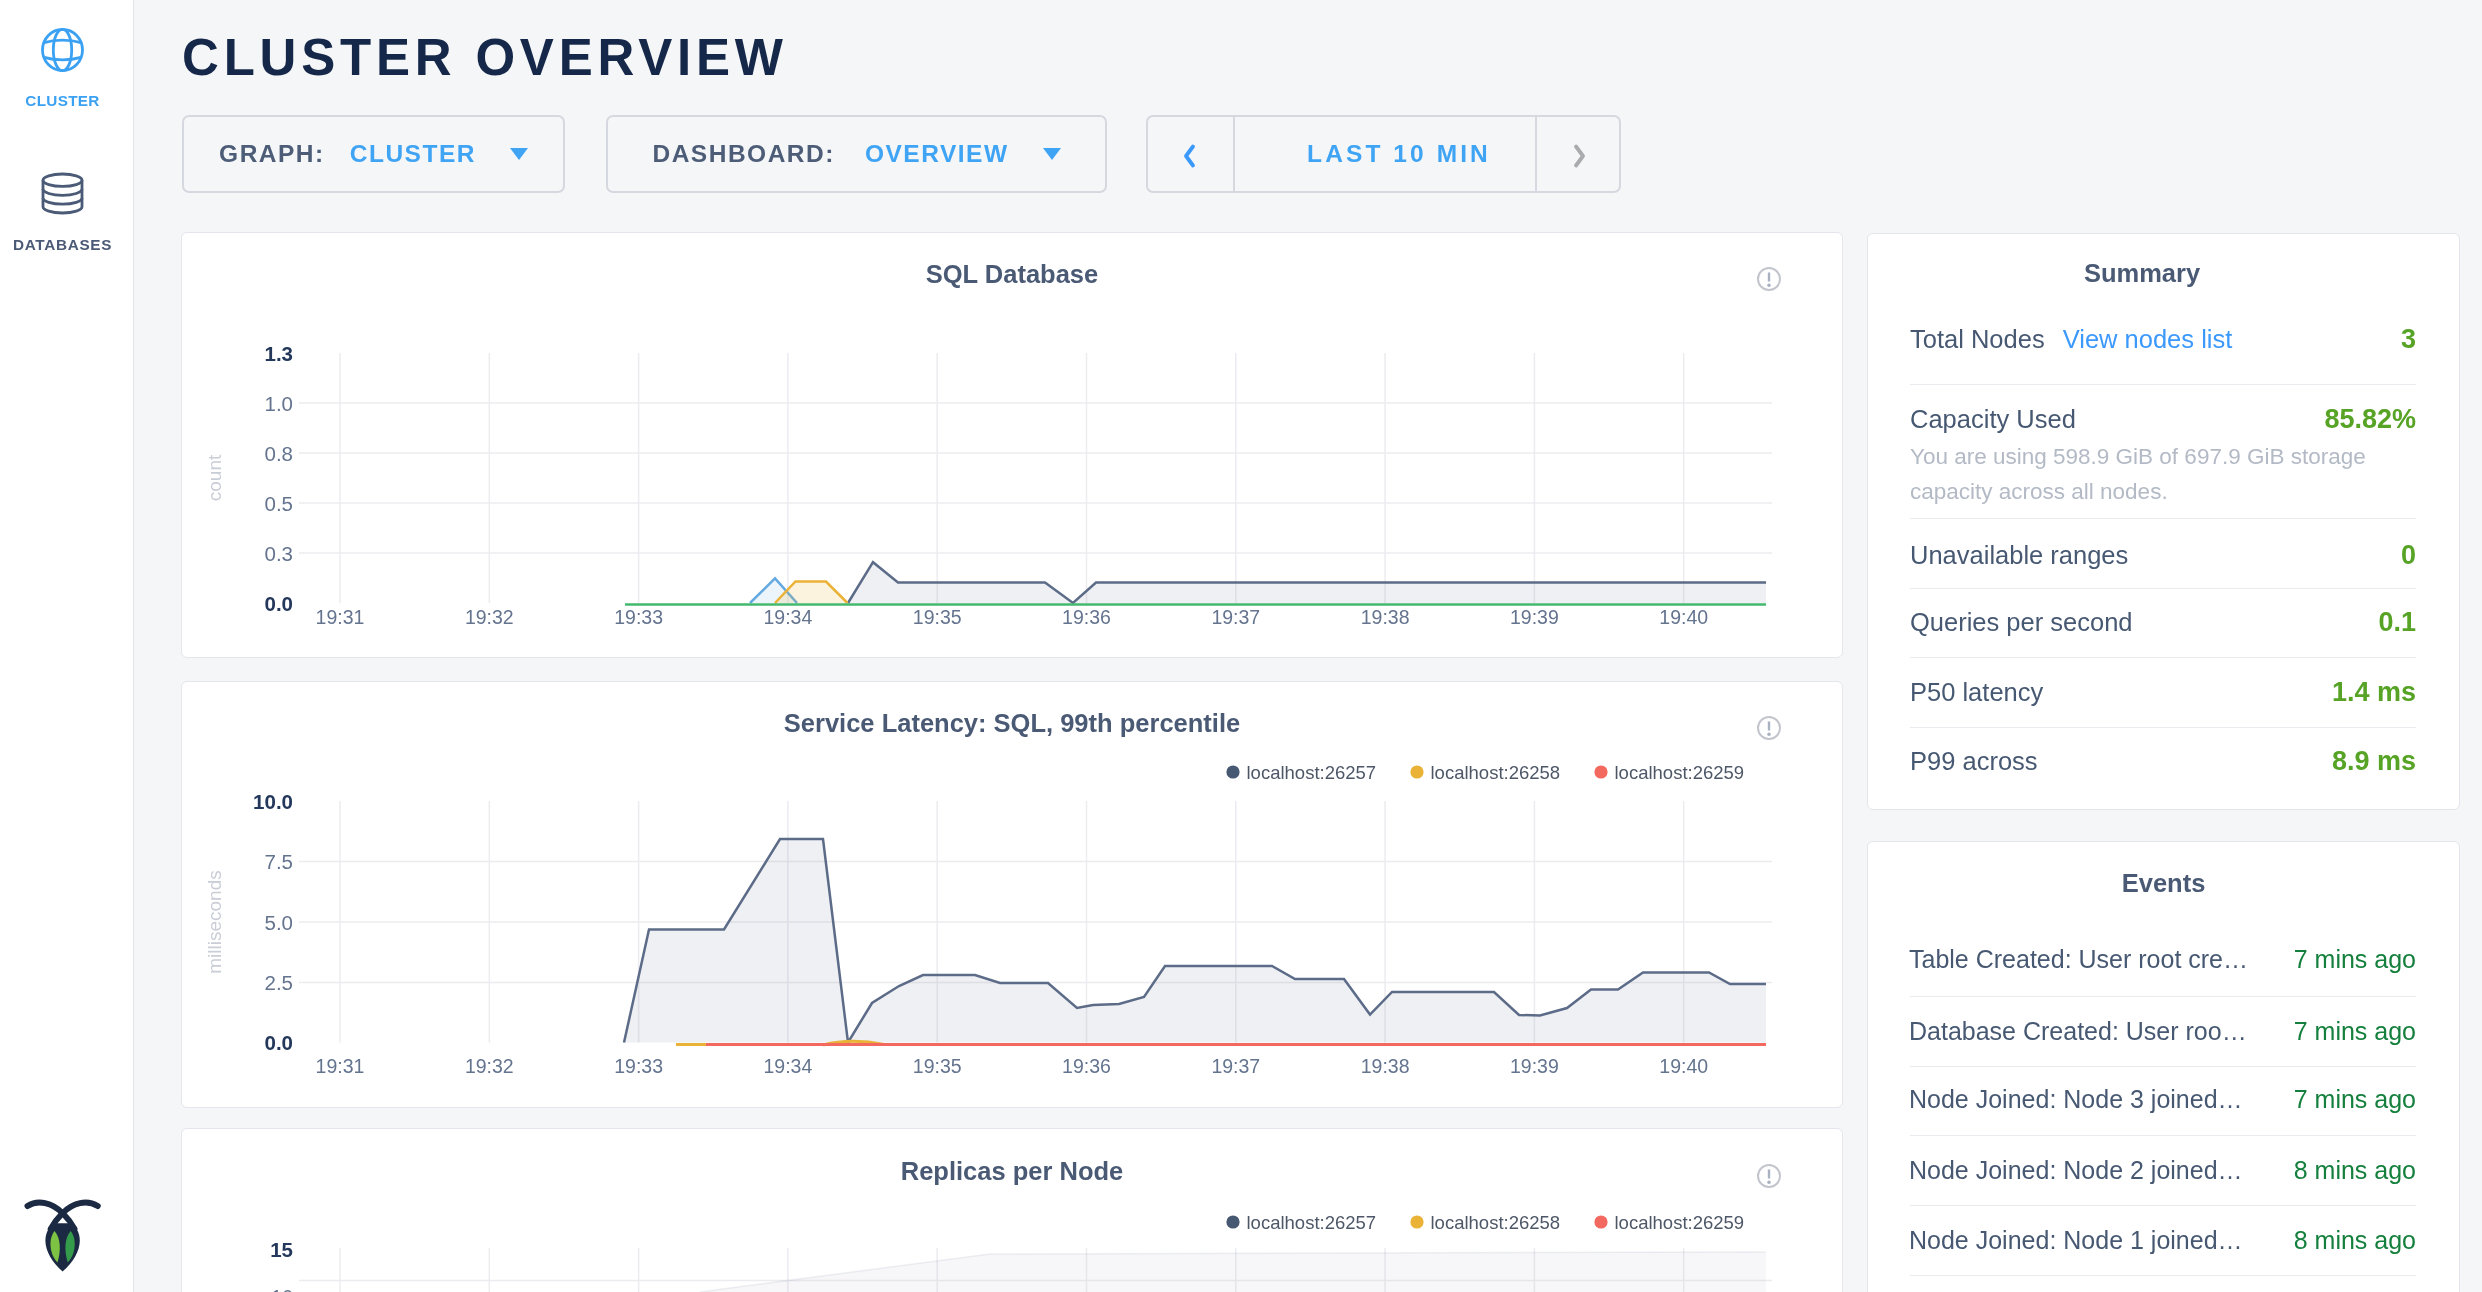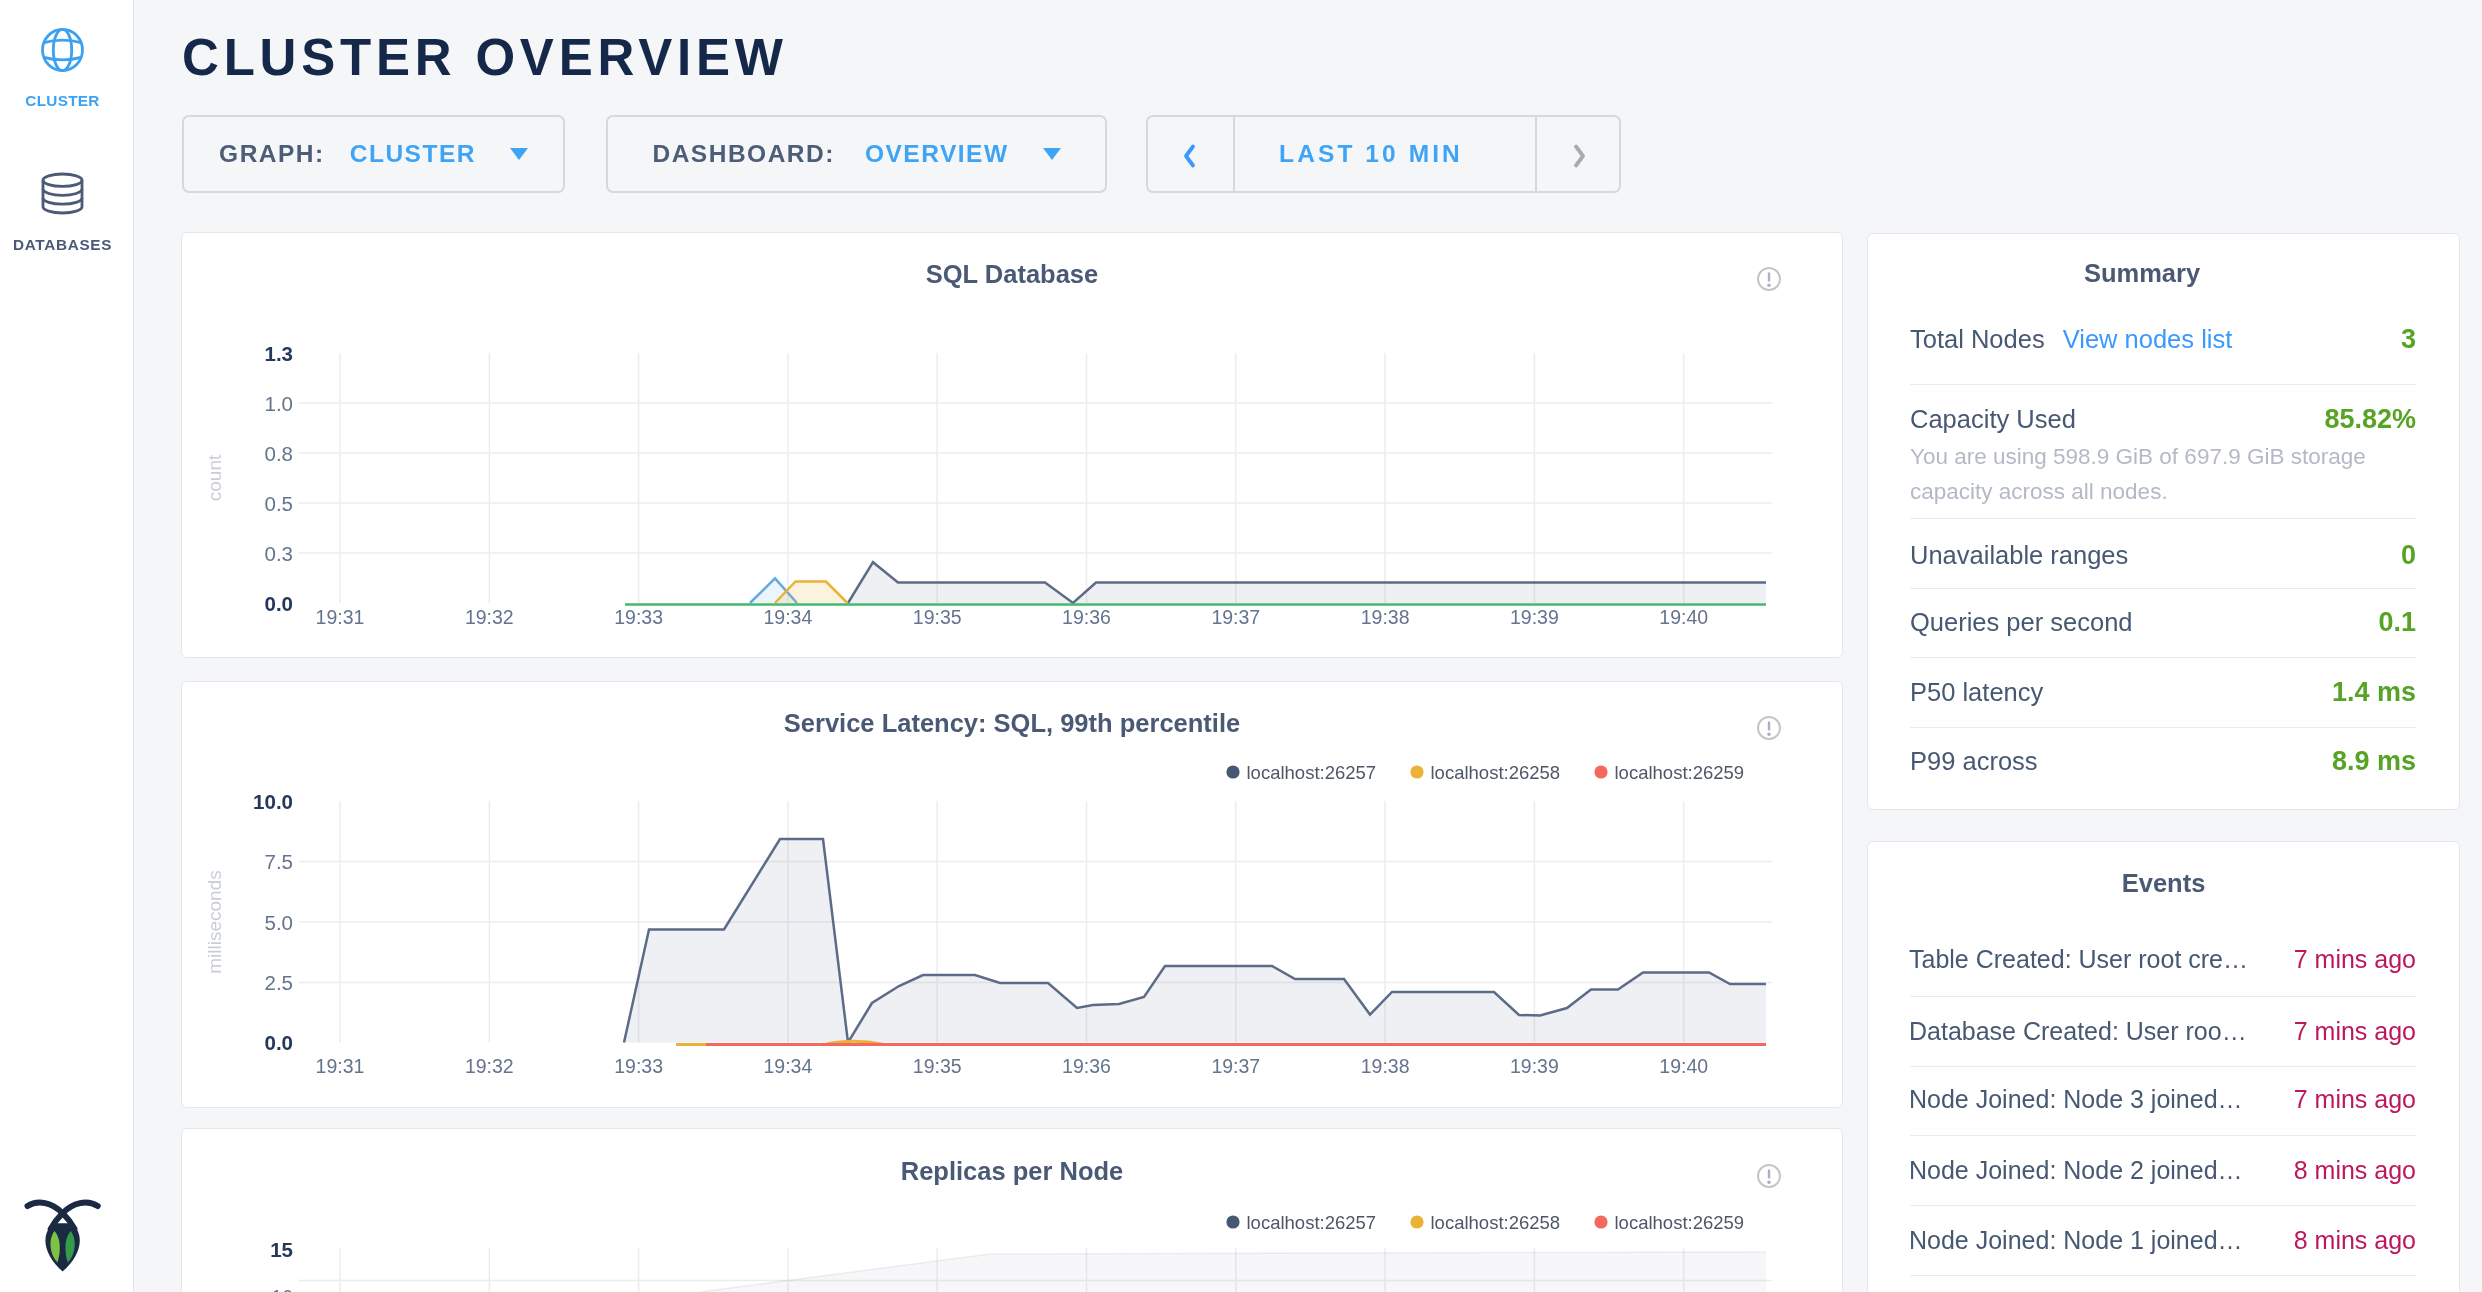--- a/index.html
+++ b/index.html
@@ -11,21 +11,21 @@
 .ctl .lab { color:#4d5d77; font-size:24.5px; font-weight:bold; letter-spacing:1.5px; }
 .ctl .val { color:#40a4f5; font-size:24.5px; font-weight:bold; letter-spacing:1.5px; }
 .tri { display:inline-block; width:0; height:0; border-left:9.5px solid transparent;
   border-right:9.5px solid transparent; border-top:12px solid #40a4f5; margin-left:34px; }
 .srow { position:absolute; left:1910px; width:506px; display:flex; align-items:baseline; }
 .slab { font-size:25.5px; color:#475872; }
 .slink { font-size:25.5px; color:#3b99fc; margin-left:18px; }
 .sval { font-size:27px; font-weight:bold; color:#56a325; margin-left:auto; }
 .erow { position:absolute; left:1909px; width:507px; display:flex; align-items:baseline; }
 .elab { font-size:25px; color:#475872; white-space:nowrap; max-width:340px; overflow:hidden; text-overflow:ellipsis; }
-.etime { font-size:25px; color:#be185d; margin-left:auto; flex:none; white-space:nowrap; }
+.etime { font-size:25px; color:#15803d; margin-left:auto; flex:none; white-space:nowrap; }
 .ctitle { position:absolute; width:100%; text-align:center; font-size:25.5px; font-weight:bold; color:#4a5a75; }
 </style></head>
 <body>
 
 <div class="abs" style="left:0;top:0;width:134px;height:1292px;background:#fff;border-right:1.5px solid #e4e5e9">
   <svg style="position:absolute;left:41px;top:28px" width="43" height="44" viewBox="0 0 43 44" fill="none" stroke="#3ba1f3" stroke-width="2.8">
 <ellipse cx="21.5" cy="22" rx="20" ry="20.6"></ellipse>
 <ellipse cx="21.5" cy="22" rx="9.2" ry="20.6"></ellipse>
 <path d="M3.2 14.6 C 14 11.2, 29 11.2, 39.8 14.6"></path>
 <path d="M3.2 29.4 C 14 32.8, 29 32.8, 39.8 29.4"></path>
@@ -58,21 +58,21 @@
     <span class="lab">DASHBOARD:</span>
     <span class="val" style="margin-left:30px">OVERVIEW</span>
     <span class="tri"></span>
   </div>
 <div class="ctl" style="left:1146px;width:475px">
   <div class="abs" style="left:85px;top:-2px;width:2px;height:78px;background:#d5d8df"></div>
   <div class="abs" style="left:387px;top:-2px;width:2px;height:78px;background:#d5d8df"></div>
   <svg class="abs" style="left:30px;top:26px" width="24" height="26" viewBox="0 0 24 26">
       <polyline points="15,3.5 8,13 15,22.5" fill="none" stroke="#3b99fc" stroke-width="3.8" stroke-linecap="round" stroke-linejoin="round"></polyline>
     </svg>
-  <div class="abs" style="left:73px;top:0;width:300px;height:74px;display:flex;align-items:center;justify-content:center;color:#40a4f5;font-size:24.5px;font-weight:bold;letter-spacing:3.1px">LAST 10 MIN</div>
+  <div class="abs" style="left:101px;top:0;width:300px;height:74px;display:flex;align-items:center;justify-content:center;color:#40a4f5;font-size:24.5px;font-weight:bold;letter-spacing:3.1px">LAST 10 MIN</div>
   <svg class="abs" style="left:419px;top:26px" width="24" height="26" viewBox="0 0 24 26">
       <polyline points="9,3.5 16,13 9,22.5" fill="none" stroke="#a9abae" stroke-width="3.8" stroke-linecap="round" stroke-linejoin="round"></polyline>
     </svg>
 </div>
 
 <div class="card" style="left:181px;top:232px;width:1662px;height:426px"></div>
 <div class="card" style="left:181px;top:681px;width:1662px;height:427px"></div>
 <div class="card" style="left:181px;top:1128px;width:1662px;height:200px"></div>
 <div class="ctitle" style="left:181px;top:260px;width:1662px">SQL Database</div>
 <div class="ctitle" style="left:181px;top:709px;width:1662px">Service Latency: SQL, 99th percentile</div>

